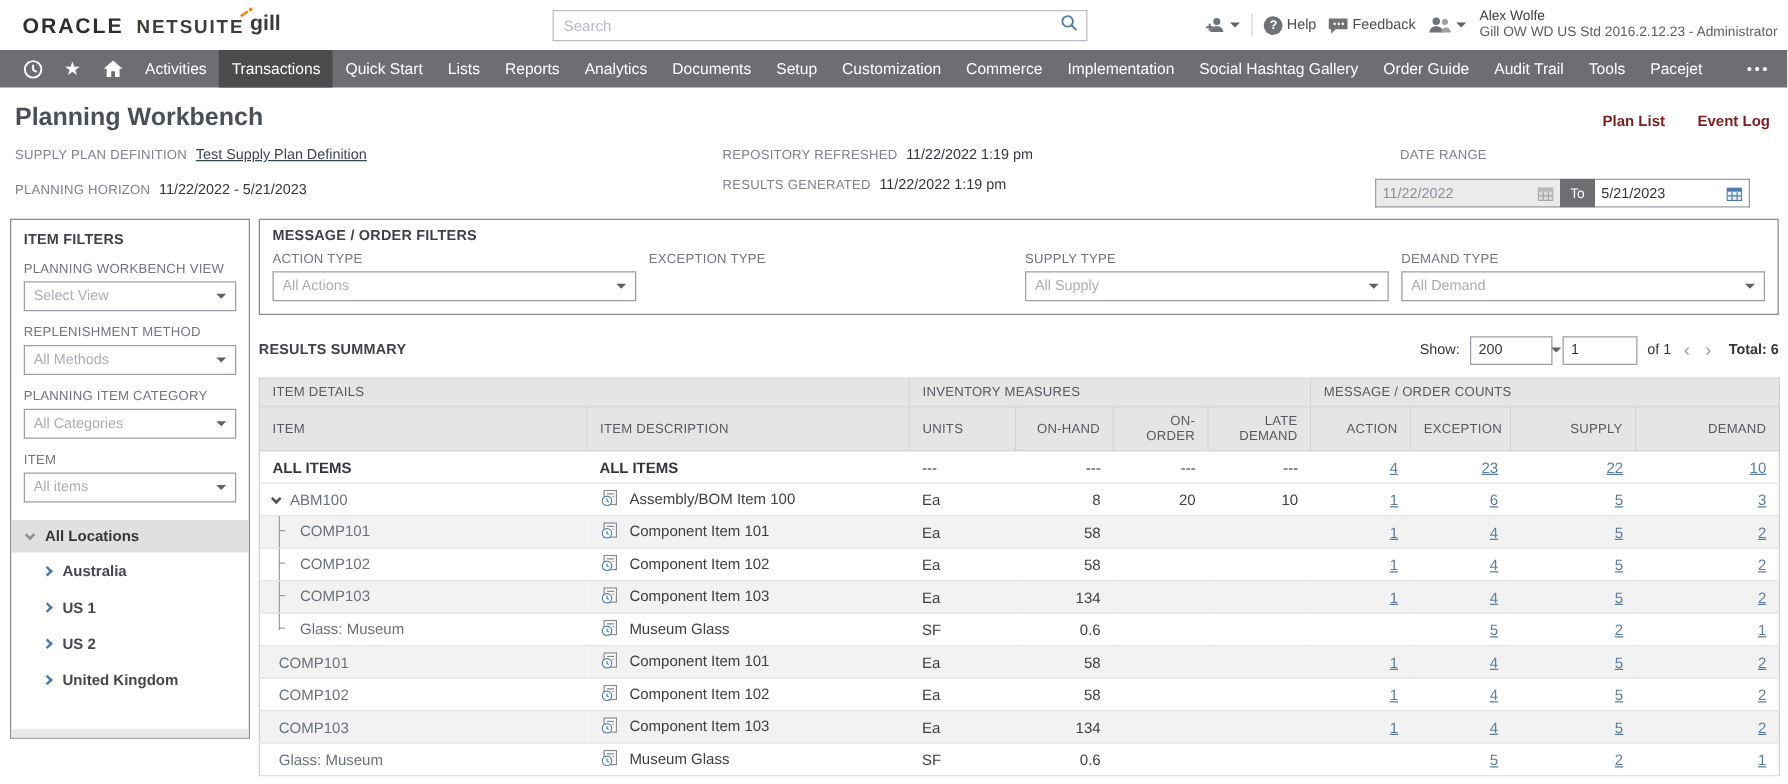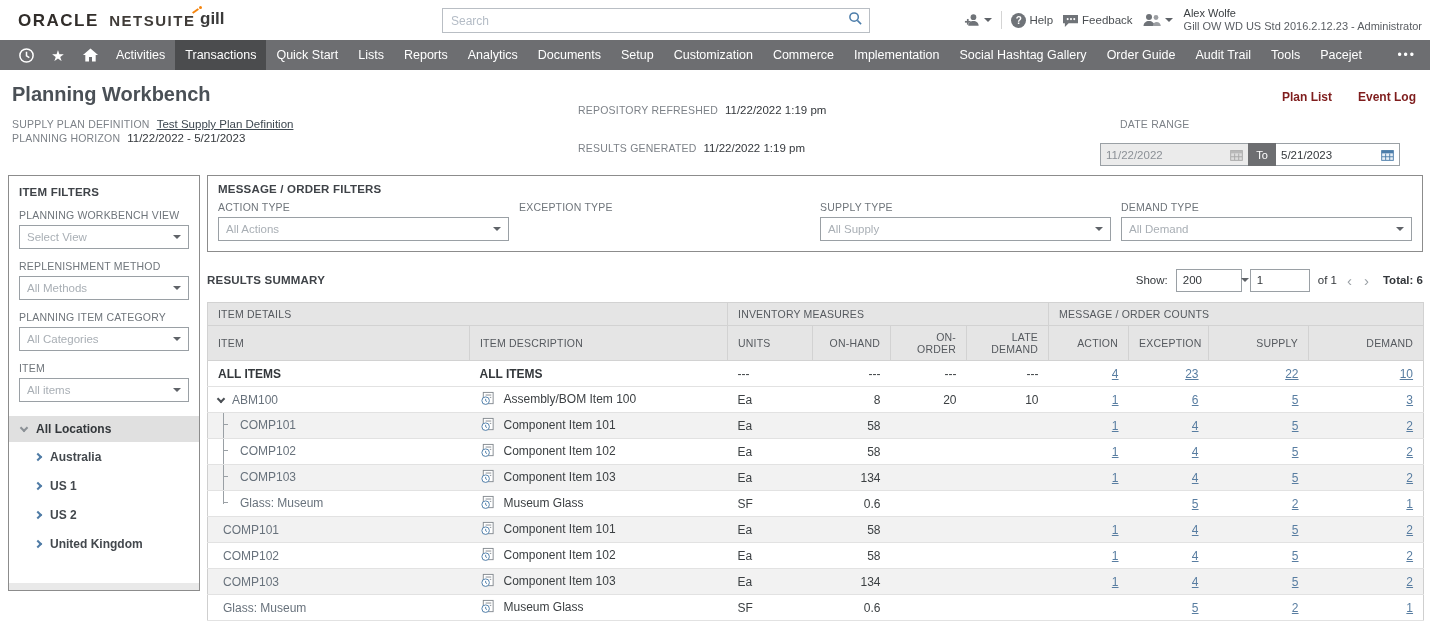--- a/index.html
+++ b/index.html
@@ -205,25 +205,25 @@
   <div class="page-title">Planning Workbench</div>
   <div class="header-links">
       <span class="hlink">Plan List</span>
       <span class="hlink">Event Log</span>
     </div>
 
   <div class="ir" style="left:12px; top:118px;">
     <span class="info-label">SUPPLY PLAN DEFINITION</span>
     <a class="info-link">Test Supply Plan Definition</a>
   </div>
-  <div class="ir" style="left:12px; top:132px;">
+  <div class="ir" style="left:12px; top:146px;">
     <span class="info-label">PLANNING HORIZON</span>
     <span class="info-value">11/22/2022 - 5/21/2023</span>
   </div>
-  <div class="ir" style="left:578px; top:104px;">
+  <div class="ir" style="left:578px; top:118px;">
     <span class="info-label">REPOSITORY REFRESHED</span>
     <span class="info-value">11/22/2022 1:19 pm</span>
   </div>
   <div class="ir" style="left:578px; top:142px;">
     <span class="info-label">RESULTS GENERATED</span>
     <span class="info-value">11/22/2022 1:19 pm</span>
   </div>
   <div class="ir" style="left:1120px; top:118px;">
     <span class="info-label">DATE RANGE</span>
   </div>

